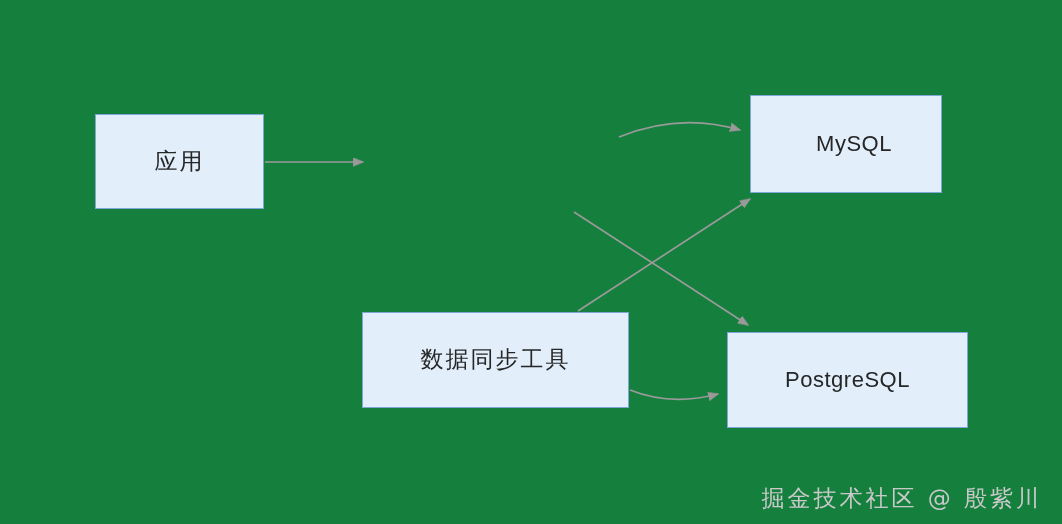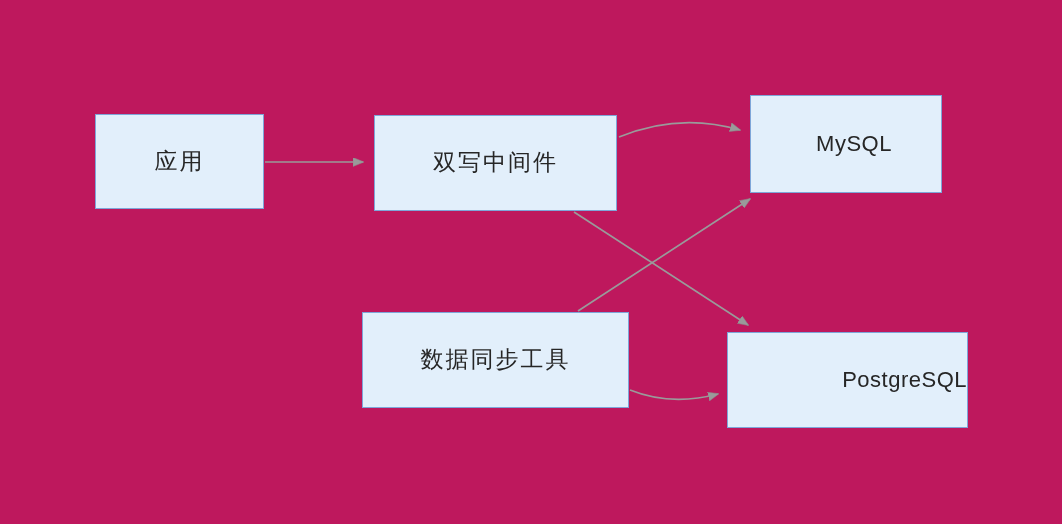--- a/index.html
+++ b/index.html
@@ -7,21 +7,21 @@
     padding: 0;
     background: #ffffff;
   }
   body {
     font-family: "Liberation Sans", "DejaVu Sans", sans-serif;
   }
   #canvas {
     position: relative;
     width: 1062px;
     height: 524px;
-    background: #be185d;
+    background: #15803d;
     overflow: hidden;
   }
   #edges {
     position: absolute;
     left: 0;
     top: 0;
     width: 1062px;
     height: 524px;
     pointer-events: none;
   }
@@ -44,21 +44,21 @@
     text-align: center;
   }
   .node-label.cjk {
     font-size: 23px;
     letter-spacing: 2px;
   }
   #node-app        { left: 95px;  top: 114px; width: 169px; height: 95px; }
   #node-middleware { left: 374px; top: 115px; width: 243px; height: 96px; }
   #node-mysql      { left: 750px; top: 95px;  width: 192px; height: 98px; padding-left: 16px; }
   #node-synctool   { left: 362px; top: 312px; width: 267px; height: 96px; align-items: center; }
-  #node-postgres   { left: 727px; top: 332px; width: 241px; height: 96px; justify-content: flex-end; }
+  #node-postgres   { left: 727px; top: 332px; width: 241px; height: 96px; }
 
   #watermark {
     position: absolute;
     right: 20px;
     bottom: 10px;
     color: #c9c9c9;
     font-size: 23px;
     letter-spacing: 3px;
     white-space: nowrap;
     z-index: 3;
@@ -85,30 +85,28 @@
 
     <path d="M 578,311 L 750,199" fill="none" stroke="#9a9a9a" stroke-width="1.7" marker-end="url(#arrowhead)"></path>
 
     <path d="M 630,390 C 665,404 695,400 718,394" fill="none" stroke="#9a9a9a" stroke-width="1.7" marker-end="url(#arrowhead)"></path>
   </svg>
 
   <div class="node" id="node-app">
     <span class="node-label cjk">应用</span>
   </div>
 
-  <div class="node" id="node-middleware">
-    <span class="node-label cjk">双写中间件</span>
-  </div>
 
   <div class="node" id="node-mysql">
     <span class="node-label">MySQL</span>
   </div>
 
   <div class="node" id="node-synctool">
     <span class="node-label cjk">数据同步工具</span>
   </div>
 
   <div class="node" id="node-postgres">
     <span class="node-label">PostgreSQL</span>
   </div>
 
+  <div id="watermark">掘金技术社区 @ 殷紫川</div>
 
 </div>
 
 </body></html>

